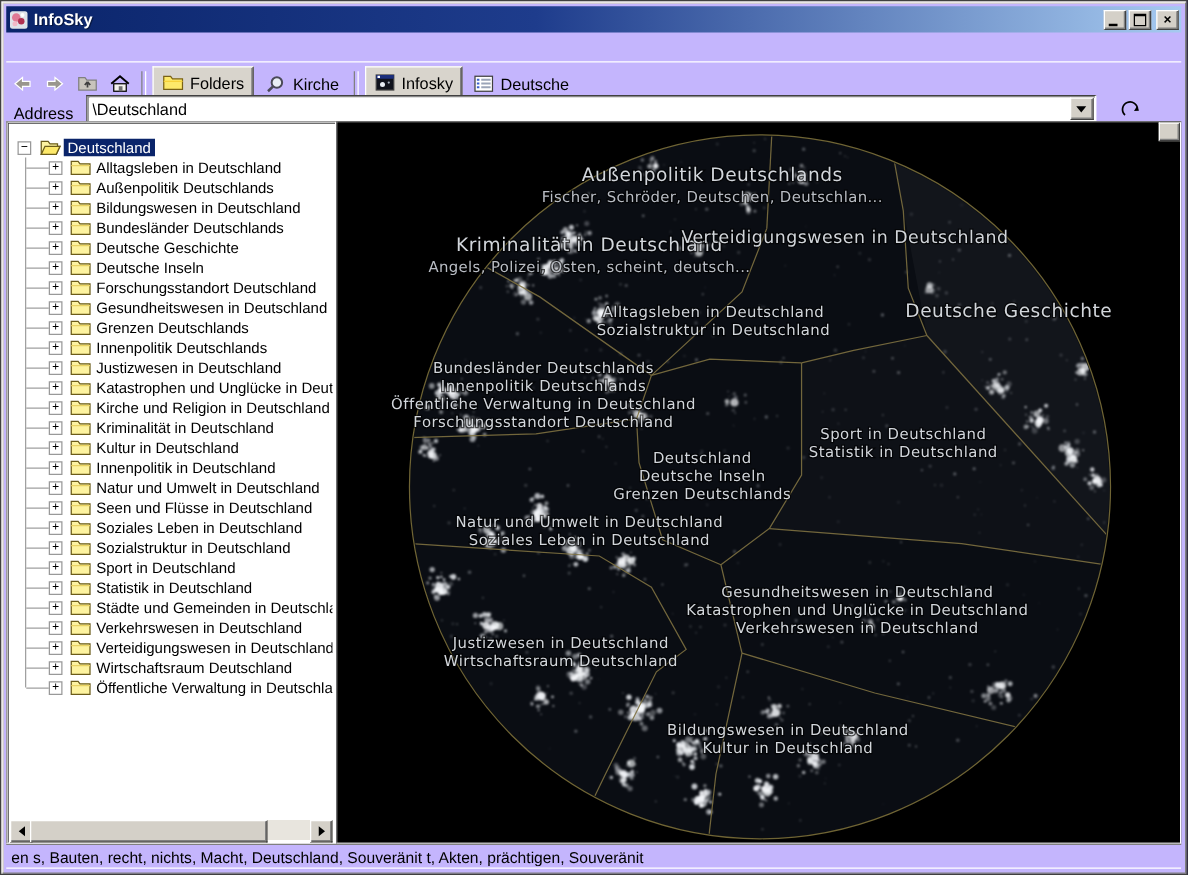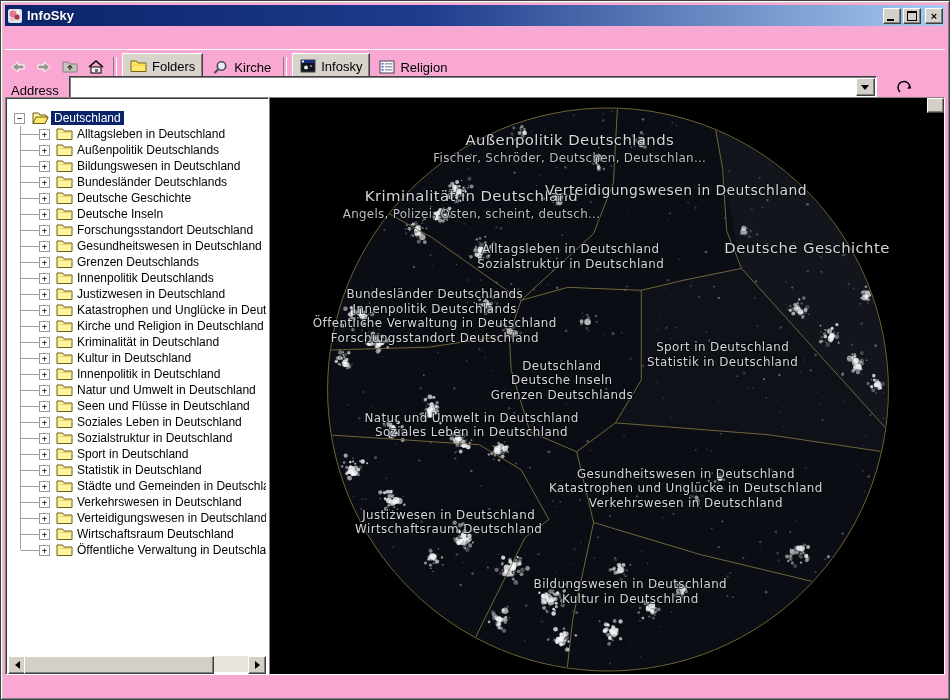--- a/index.html
+++ b/index.html
@@ -1,18 +1,18 @@
 <!DOCTYPE html>
 <html><head>
 <meta charset="utf-8">
 <style>
   html,body{margin:0;padding:0;}
   body{width:950px;height:700px;position:relative;overflow:hidden;
        font-family:"Liberation Sans",sans-serif;background:#000;}
-  .window{position:absolute;inset:0;background:#f9a8d4;
+  .window{position:absolute;inset:0;background:#c4b5fd;
           border:1px solid #404040;box-shadow:inset 1px 1px 0 #ffffff, inset -1px -1px 0 #808080, inset 2px 2px 0 #d4d0c8;}
   
   .titlebar{position:absolute;left:4px;top:4px;right:4px;height:21px;
             background:linear-gradient(90deg,#0a246a 0%,#1e3c8c 45%,#a6caf0 100%);
             display:flex;align-items:center;padding:0 2px;}
   .title-text{color:#fff;font-weight:bold;font-size:13px;margin-left:4px;flex:1;
               text-shadow:1px 1px 0 rgba(0,0,0,.4);}
   .appicon{width:16px;height:16px;display:block;}
   .winbtn{width:16px;height:14px;background:#d4d0c8;border:1px solid;border-color:#fff #404040 #404040 #fff;
           box-shadow:inset -1px -1px 0 #808080;margin-left:2px;position:relative;
@@ -156,27 +156,28 @@
     <div class="tbtn">
       <svg width="16" height="14" viewBox="0 0 16 14">
         <rect x="1" y="1" width="14" height="12" fill="#fff" stroke="#404040"></rect>
         <rect x="2.5" y="3" width="2" height="1.6" fill="#3a5fd0"></rect>
           <rect x="6" y="3" width="7.5" height="1.6" fill="#9aa4b8"></rect>
         <rect x="2.5" y="6" width="2" height="1.6" fill="#3a5fd0"></rect>
           <rect x="6" y="6" width="7.5" height="1.6" fill="#9aa4b8"></rect>
         <rect x="2.5" y="9" width="2" height="1.6" fill="#3a5fd0"></rect>
           <rect x="6" y="9" width="7.5" height="1.6" fill="#9aa4b8"></rect>
       </svg>
-      <span>Religion</span>
+      <span>Deutsche</span>
     </div>
   </div>
 
   <div class="addressbar">
     <span class="address-label">Address</span>
     <div class="address-field">
+      <input class="address-input" readonly="" value="\Deutschland" style="">
       <div class="dropbtn">
         <span class="tri-down"></span>
       </div>
     </div>
     <div class="gobtn">
       <svg width="20" height="16" viewBox="0 0 20 16">
         <path d="M5,13 A6,6 0 1 1 15,9" fill="none" stroke="#000" stroke-width="1.4"></path>
         <path d="M12.2,9.8 L16.2,9.6 L14.4,6.2 Z" fill="#000"></path>
       </svg>
     </div>
@@ -1999,13 +2000,16 @@
             <text x="180" y="422" text-anchor="middle" font-size="12" fill="#d2d6db" letter-spacing="0.4" paint-order="stroke" stroke="#000" stroke-width="2" stroke-opacity="0.65">Justizwesen in Deutschland</text>
             <text x="180" y="436.5" text-anchor="middle" font-size="12" fill="#d2d6db" letter-spacing="0.4" paint-order="stroke" stroke="#000" stroke-width="2" stroke-opacity="0.65">Wirtschaftsraum Deutschland</text>
             <text x="363" y="492" text-anchor="middle" font-size="12" fill="#d2d6db" letter-spacing="0.4" paint-order="stroke" stroke="#000" stroke-width="2" stroke-opacity="0.65">Bildungswesen in Deutschland</text>
             <text x="363" y="506.5" text-anchor="middle" font-size="12" fill="#d2d6db" letter-spacing="0.4" paint-order="stroke" stroke="#000" stroke-width="2" stroke-opacity="0.65">Kultur in Deutschland</text>
           </g>
         </svg>
       <div class="corner"></div>
     </div>
   </div>
 
+  <div class="statusbar">
+    <span class="status-text">en s, Bauten, recht, nichts, Macht, Deutschland, Souveränit t, Akten, prächtigen, Souveränit</span>
+  </div>
 </div>
 
 </body></html>

